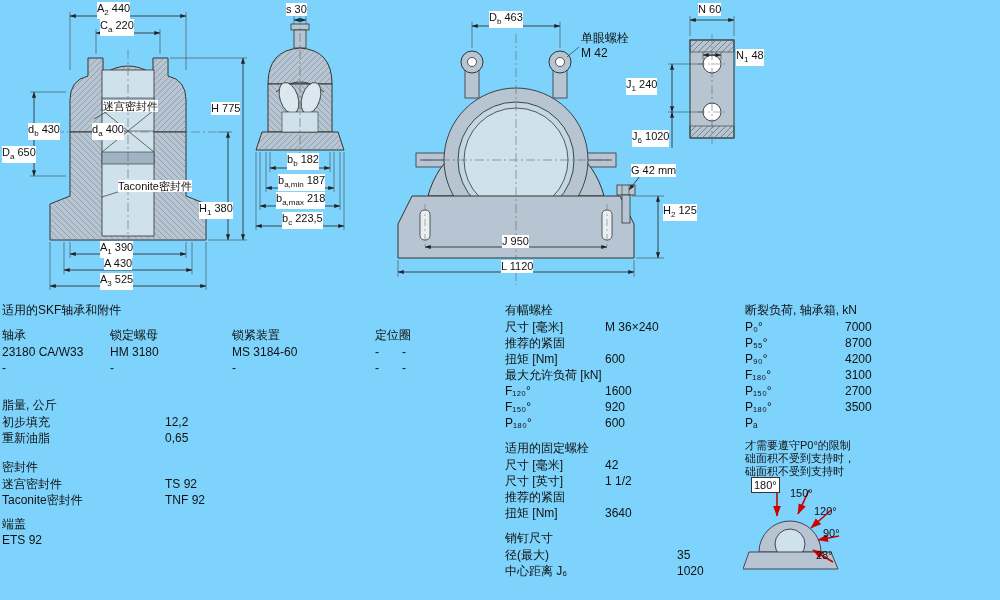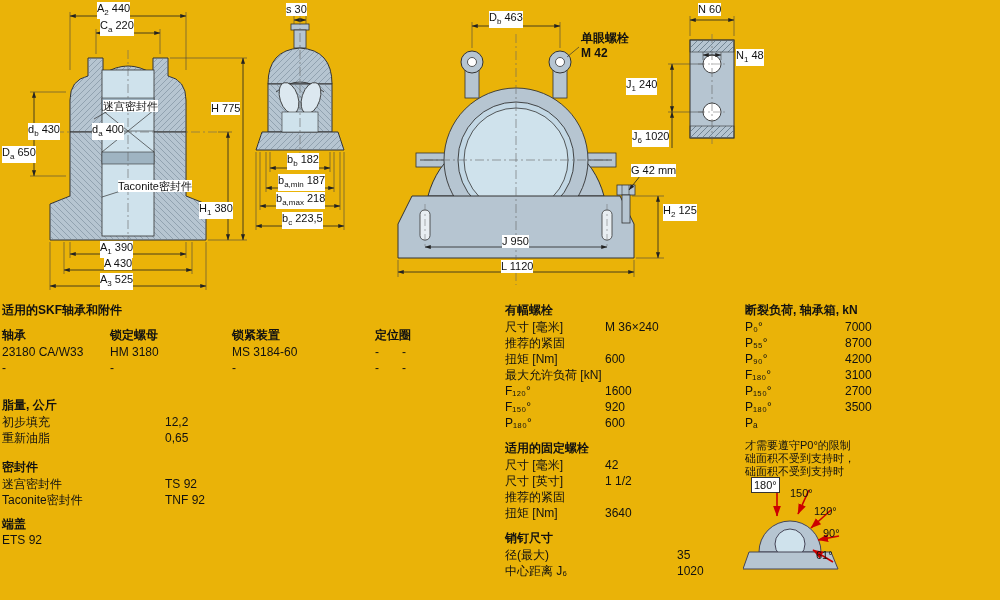--- a/index.html
+++ b/index.html
@@ -1,24 +1,24 @@
 <!DOCTYPE html>
 <html><head>
 <meta charset="utf-8">
 <style>
   *{margin:0;padding:0;box-sizing:border-box}
   html,body{background:#fff}
   body{font-family:"Liberation Sans","DejaVu Sans",sans-serif;color:#111}
-  #page{position:relative;width:1000px;height:600px;background:#eab308;overflow:hidden}
+  #page{position:relative;width:1000px;height:600px;background:#7dd3fc;overflow:hidden}
   svg{position:absolute}
   .dim{position:absolute;font-size:11px;white-space:nowrap;background:#fff;line-height:13px}
   .dim sub{font-size:8px}
   .t{position:absolute;font-size:12px;white-space:nowrap;line-height:14px}
   .small{font-size:11px}
-  .b{font-weight:bold}
+  .b{font-weight:normal}
   .boxed{border:1px solid #333;padding:0 2px;background:#fff}
   .ann{position:absolute;font-size:11px;white-space:nowrap;background:#fff;line-height:12px}
 </style>
 </head>
 <body>
 
 <div id="page">
 
   <svg id="dwg" width="1000" height="300" viewBox="0 0 1000 300">
     <defs>
@@ -237,21 +237,21 @@
 
   <span class="ann" style="left:103px;top:100px">迷宫密封件</span>
   <span class="ann" style="left:118px;top:180px">Taconite密封件</span>
   <span class="t b" style="left:581px;top:31px;font-size:12px">单眼螺栓</span>
   <span class="t b" style="left:581px;top:46px;font-size:12px">M 42</span>
 
   <span class="t small boxed" style="left:751px;top:477px">180°</span>
   <span class="t small" style="left:790px;top:486px">150°</span>
   <span class="t small" style="left:814px;top:504px">120°</span>
   <span class="t small" style="left:823px;top:526px">90°</span>
-  <span class="t small" style="left:816px;top:548px">61°</span>
+  <span class="t small" style="left:816px;top:548px">28°</span>
 
   <span class="t b" style="left:2px;top:303px">适用的SKF轴承和附件</span>
   <span class="t b" style="left:2px;top:328px">轴承</span>
   <span class="t b" style="left:110px;top:328px">锁定螺母</span>
   <span class="t b" style="left:232px;top:328px">锁紧装置</span>
   <span class="t b" style="left:375px;top:328px">定位圈</span>
   <span class="t" style="left:2px;top:345px">23180 CA/W33</span>
   <span class="t" style="left:110px;top:345px">HM 3180</span>
   <span class="t" style="left:232px;top:345px">MS 3184-60</span>
   <span class="t" style="left:375px;top:345px">-</span>

